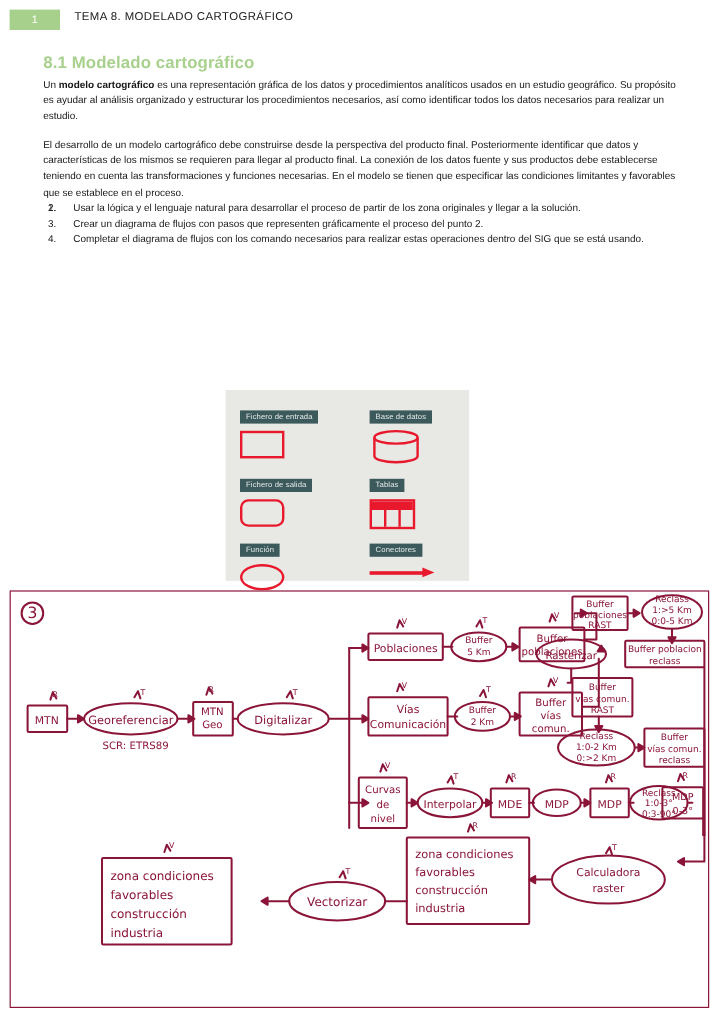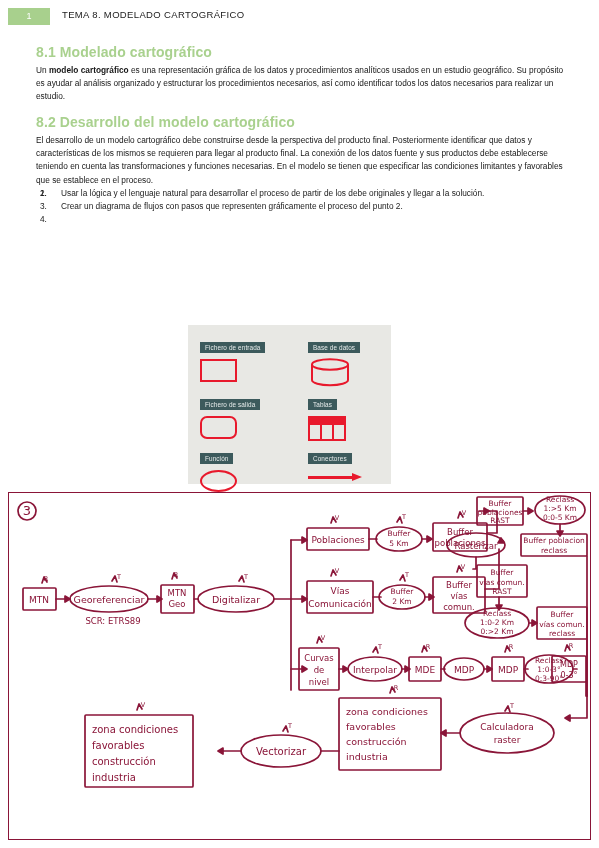--- a/index.html
+++ b/index.html
@@ -146,36 +146,36 @@
   </div>
 
   <div class="content">
 
     <div class="sec-block">
       <h2 class="sec">8.1 Modelado cartográfico</h2>
       <p class="para"><span>Un </span><b>modelo cartográfico</b><span> es una representación gráfica de los datos y procedimientos analíticos usados en un estudio geográfico. Su propósito es ayudar al análisis organizado y estructurar los procedimientos necesarios, así como identificar todos los datos necesarios para realizar un estudio.</span></p>
     </div>
 
     <div class="sec-block">
-      <h2 class="sec">8.2 Desarrollo del modelo cartográfico</h2>
       <p class="para">El desarrollo de un modelo cartográfico debe construirse desde la perspectiva del producto final. Posteriormente identificar que datos y características de los mismos se requieren para llegar al producto final. La conexión de los datos fuente y sus productos debe establecerse teniendo en cuenta las transformaciones y funciones necesarias. En el modelo se tienen que especificar las condiciones limitantes y favorables que se establece en el proceso.</p>
       <ol class="steps">
         <li>
           <span class="num">1.</span>
         </li>
         <li>
           <span class="num">2.</span>
-          <span>Usar la lógica y el lenguaje natural para desarrollar el proceso de partir de los debe originales y llegar a la solución.</span>
+          <span>Usar la lógica y el lenguaje natural para desarrollar el proceso de partir de los zona originales y llegar a la solución.</span>
         </li>
         <li>
           <span class="num">3.</span>
           <span>Crear un diagrama de flujos con pasos que representen gráficamente el proceso del punto 2.</span>
         </li>
         <li>
           <span class="num">4.</span>
+          <span>Completar el diagrama de flujos con los comando necesarios para realizar estas operaciones dentro del SIG que se está usando.</span>
         </li>
       </ol>
     </div>
 
   </div>
 
   <div class="legend-box">
 
     <div class="leg-item" style="left:12px; top:11px;">
       <span class="leg-label">Fichero de entrada</span>

